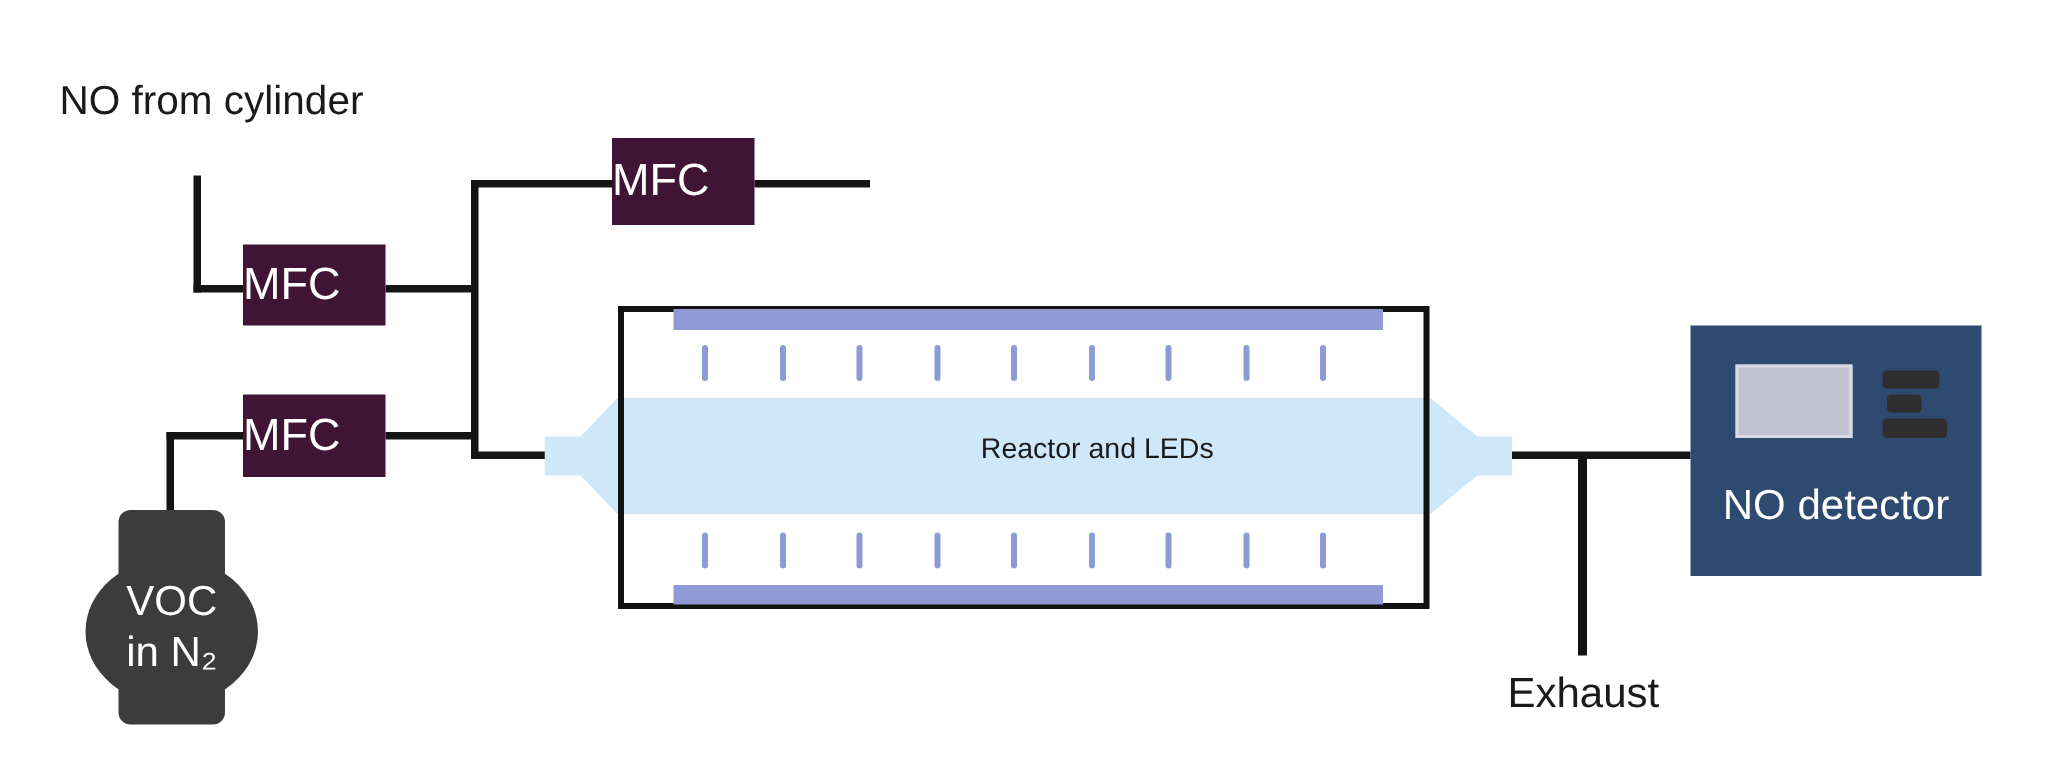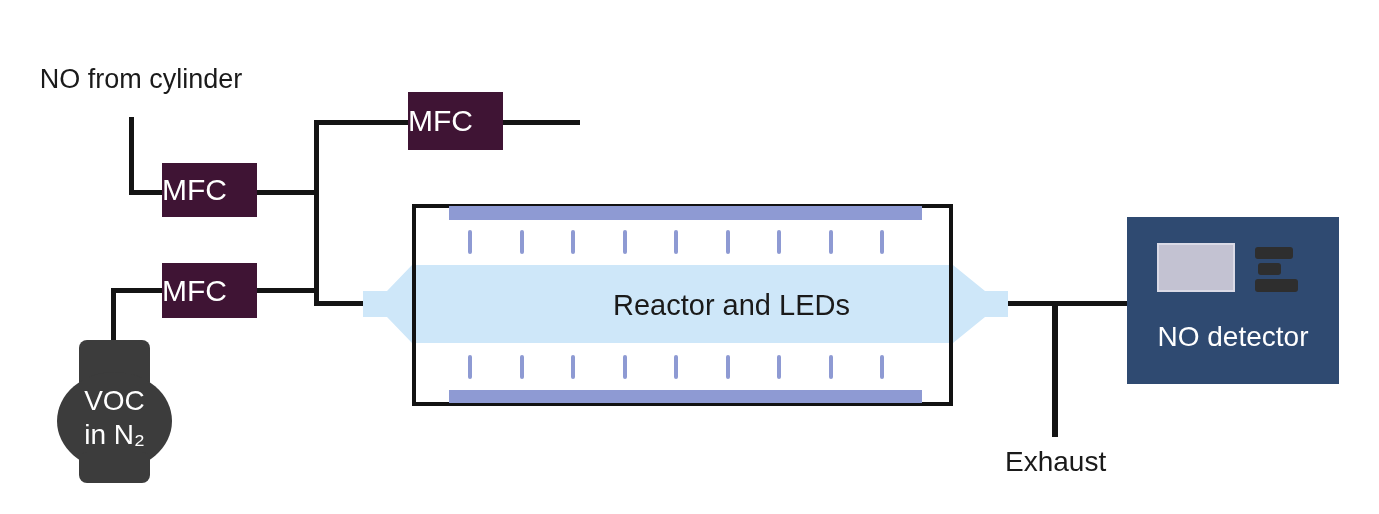--- a/index.html
+++ b/index.html
@@ -37,34 +37,34 @@
     position: absolute; left: 412px; top: 204px; width: 541px; height: 202px;
     border: 4px solid #121212; background: transparent; z-index: 3;
   }
   .led-bar { position: absolute; background: var(--led-periwinkle); z-index: 3; }
   .tick {
     position: absolute; width: 4px; height: 24px; border-radius: 2px;
     background: var(--led-periwinkle); z-index: 3;
   }
   .reactor-label {
     position: absolute; left: 412px; top: 289px; width: 639px;
-    text-align: center; font-size: 29px; color: var(--text-black); z-index: 5;
+    text-align: center; font-size: 19px; color: var(--text-black); z-index: 5;
   }
 
   
   .flask-svg { position: absolute; left: 50px; top: 335px; z-index: 2; }
   .flask-text {
     position: absolute; left: 52px; top: 384px; width: 125px;
     text-align: center; color: var(--text-white);
     font-size: 28px; line-height: 34px; z-index: 5;
   }
 
   
   .detector {
-    position: absolute; left: 1127px; top: 217px; width: 212px; height: 167px;
+    position: absolute; left: 1127px; top: 217px; width: 194px; height: 167px;
     background: var(--detector-navy); z-index: 4;
   }
   .detector-screen {
     position: absolute; left: 30px; top: 26px; width: 78px; height: 49px;
     background: var(--screen-gray); border: 2px solid var(--screen-border);
   }
   .vent { position: absolute; background: var(--vent-dark); border-radius: 3px; }
   .vent.v1 { left: 128px; top: 30px; width: 38px; height: 12px; }
   .vent.v2 { left: 131px; top: 46px; width: 23px; height: 12px; }
   .vent.v3 { left: 128px; top: 62px; width: 43px; height: 13px; }
@@ -89,21 +89,21 @@
   <div class="ln" style="left:314px; top:120px; width:5px;  height:186px;"></div>
   <div class="ln" style="left:314px; top:120px; width:94px; height:5px;"></div>
   <div class="ln" style="left:503px; top:120px; width:77px; height:5px;"></div>
   <div class="ln" style="left:257px; top:288px; width:61px; height:5px;"></div>
   <div class="ln" style="left:314px; top:301px; width:51px; height:5px;"></div>
   <div class="ln" style="left:111px; top:288px; width:51px; height:5px;"></div>
   <div class="ln" style="left:111px; top:288px; width:5px;  height:57px;"></div>
   <div class="ln" style="left:1005px;top:301px; width:122px;height:5px;"></div>
   <div class="ln" style="left:1052px;top:303px; width:6px;  height:134px;"></div>
 
-  <div class="lbl center" style="left:25px; top:62px; width:232px;">
+  <div class="lbl center" style="left:25px; top:50px; width:232px;">
     <div>NO from cylinder</div>
   </div>
 
 
   <div class="mfc" style="left:162px; top:163px; width:95px; height:54px;">
     <span>MFC</span>
   </div>
   <div class="mfc" style="left:408px; top:92px; width:95px; height:58px;">
     <span>MFC</span>
   </div>

